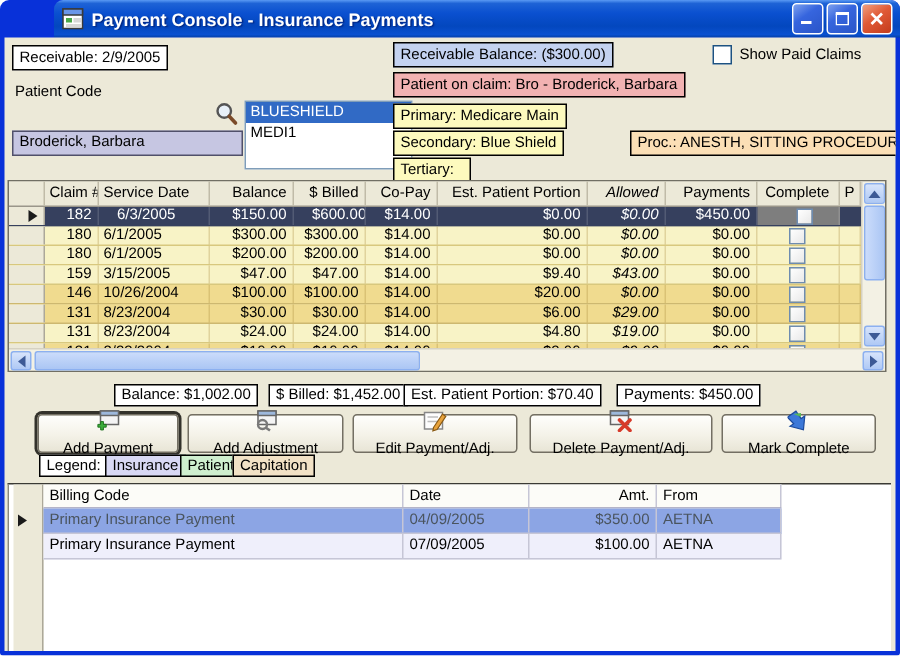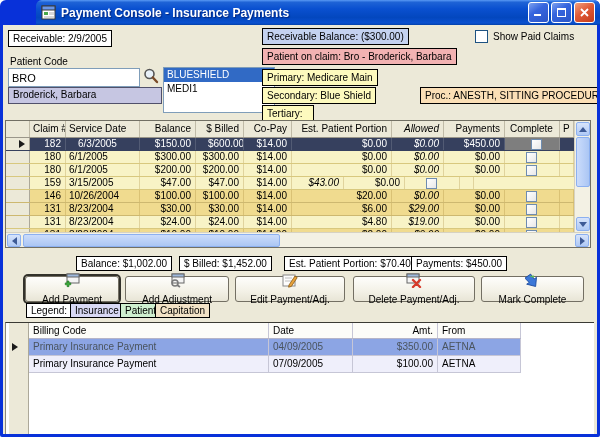--- a/index.html
+++ b/index.html
@@ -138,21 +138,20 @@
 
     <div class="box" style="left:5px; top:5px;">Receivable: 2/9/2005</div>
     <div class="box blue" style="left:259px; top:3px;">Receivable Balance: ($300.00)</div>
     <label class="show-paid">
       <span class="cb"></span>
       <span>Show Paid Claims</span>
     </label>
     <div class="box pink" style="left:259px; top:23px;">Patient on claim: Bro - Broderick, Barbara</div>
 
     <span class="plain-label" style="left:7px; top:31px;">Patient Code</span>
-    <input class="patient-input" type="text" value="BRO" style="">
     <span class="search-btn">
       <svg width="18" height="18" viewBox="0 0 18 18">
         <circle cx="7.5" cy="7" r="4.5" fill="#E8F0F8" stroke="#555" stroke-width="1.6"></circle>
         <line x1="10.8" y1="10.5" x2="15" y2="15" stroke="#7A4A28" stroke-width="2.4" stroke-linecap="round"></line>
       </svg>
     </span>
     <div class="name-drop">Broderick, Barbara</div>
 
     <div class="listbox">
 
@@ -232,20 +231,21 @@
             <span class="ccell w-cut"></span>
           </div>
 
           <div class="crow tone-pale">
             <span class="ccell w-gut cell-gutter"></span>
             <span class="ccell w-claim num">159</span>
             <span class="ccell w-date">3/15/2005</span>
             <span class="ccell w-bal num">$47.00</span>
             <span class="ccell w-bill num">$47.00</span>
             <span class="ccell w-cop num">$14.00</span>
+            <span class="ccell w-est num">$9.40</span>
             <span class="ccell w-alw num">$43.00</span>
             <span class="ccell w-pay num">$0.00</span>
             <span class="ccell w-cmp cell-complete">
               <span class="grid-cb"></span>
             </span>
             <span class="ccell w-cut"></span>
           </div>
 
           <div class="crow tone-gold">
             <span class="ccell w-gut cell-gutter"></span>
@@ -326,21 +326,21 @@
           </span>
         <span class="hthumb"></span>
         <span class="sb-box rt">
             <i class="tri-rt"></i>
           </span>
       </div>
     </div>
 
     <div class="summary-box" style="left:73px;">Balance: $1,002.00</div>
     <div class="summary-box" style="left:176px;">$ Billed: $1,452.00</div>
-    <div class="summary-box" style="left:281px;">Est. Patient Portion: $70.40</div>
+    <div class="summary-box" style="left:266px;">Est. Patient Portion: $70.40</div>
     <div class="summary-box" style="left:408px;">Payments: $450.00</div>
 
     <button class="btn focused" style="left:22px; width:94px;">
       <svg width="16" height="15" viewBox="0 0 16 15">
         <rect x="3" y="1" width="12" height="9" fill="#F4F4F4" stroke="#666"></rect>
         <rect x="3" y="1" width="12" height="3" fill="#9DB8DC" stroke="#666"></rect>
         <path d="M4 8 h3 v3 h3 v3 h-3 v3 h-3 v-3 h-3 v-3 h3 z" transform="scale(0.62) translate(1,5)" fill="#3CAE3C" stroke="#1C701C" stroke-width="1"></path>
       </svg>
       <span>Add Payment</span>
     </button>

